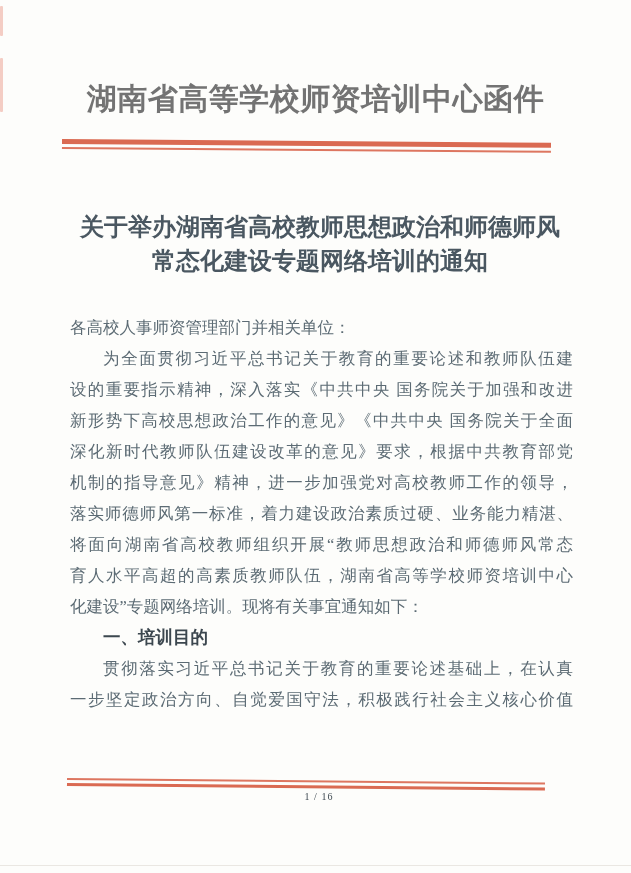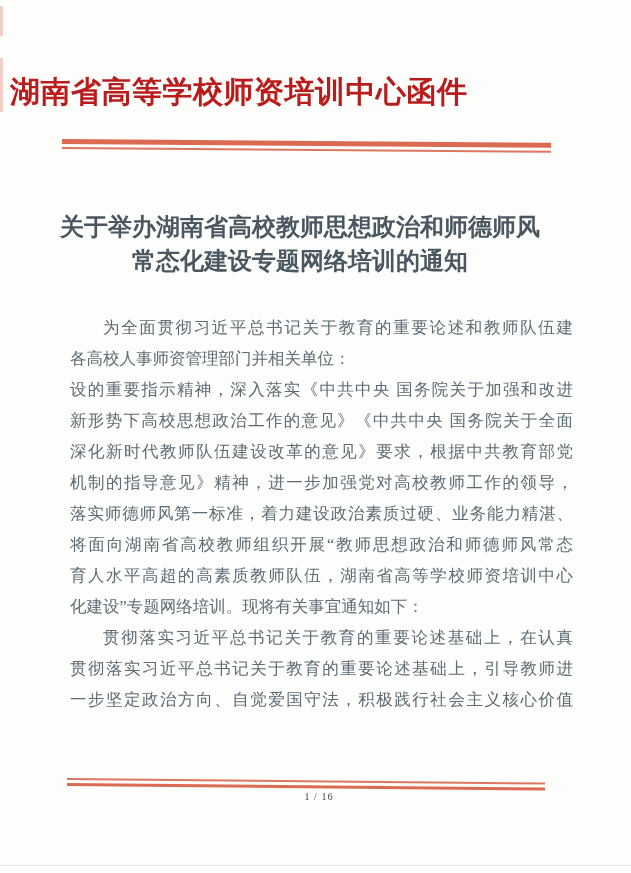--- a/index.html
+++ b/index.html
@@ -32,47 +32,48 @@
     left: 0;
     top: 865px;
     width: 100%;
     height: 1px;
     background: #eae7e2;
   }
 
   
   .letterhead-title {
     position: absolute;
-    top: 73px;
+    top: 80px;
     left: 10px;
     width: 611px;
+    text-align: center;
     font-size: 30px;
     line-height: 38px;
     font-weight: bold;
     letter-spacing: 0.5px;
-    color: #b91c1c;
+    color: #737373;
   }
   .rule {
     position: absolute;
   }
   .head-rule {
     top: 139px;
     left: 62px;
     width: 489px;
     transform: rotate(0.45deg);
     transform-origin: left center;
   }
   .head-rule .bar-thick { height: 4.5px; background: #da6a52; margin-bottom: 3.5px; }
   .head-rule .bar-thin  { height: 1.5px; background: #dd7660; }
 
   
   .doc-title {
     position: absolute;
     top: 210px;
-    left: 48px;
+    left: 68px;
     width: 504px;
     text-align: center;
     font-weight: bold;
     font-size: 24px;
     line-height: 34px;
     color: #4a5761;
   }
 
   
   .body-block {
@@ -129,32 +130,32 @@
     <div class="bar-thick"></div>
     <div class="bar-thin"></div>
   </div>
 
   <div class="doc-title">
     <div>关于举办湖南省高校教师思想政治和师德师风</div>
     <div>常态化建设专题网络培训的通知</div>
   </div>
 
   <div class="body-block">
+    <div class="bline">各高校人事师资管理部门并相关单位：</div>
     <div class="bline ind jt">为全面贯彻习近平总书记关于教育的重要论述和教师队伍建</div>
-    <div class="bline">各高校人事师资管理部门并相关单位：</div>
     <div class="bline jt">设的重要指示精神，深入落实《中共中央 国务院关于加强和改进</div>
     <div class="bline jt">新形势下高校思想政治工作的意见》《中共中央 国务院关于全面</div>
     <div class="bline jt">深化新时代教师队伍建设改革的意见》要求，根据中共教育部党</div>
     <div class="bline jt">机制的指导意见》精神，进一步加强党对高校教师工作的领导，</div>
     <div class="bline jt">落实师德师风第一标准，着力建设政治素质过硬、业务能力精湛、</div>
     <div class="bline jt">将面向湖南省高校教师组织开展“教师思想政治和师德师风常态</div>
     <div class="bline jt">育人水平高超的高素质教师队伍，湖南省高等学校师资培训中心</div>
     <div class="bline">化建设”专题网络培训。现将有关事宜通知如下：</div>
+    <div class="bline ind hd">一、培训目的</div>
     <div class="bline ind jt">贯彻落实习近平总书记关于教育的重要论述基础上，在认真</div>
-    <div class="bline jt">贯彻落实习近平总书记关于教育的重要论述基础上，引导教师进</div>
     <div class="bline jt">一步坚定政治方向、自觉爱国守法，积极践行社会主义核心价值</div>
   </div>
 
   <div class="rule foot-rule">
     <div class="bar-thin"></div>
     <div class="bar-thick"></div>
   </div>
 
   <div class="page-number">1 / 16</div>
 

